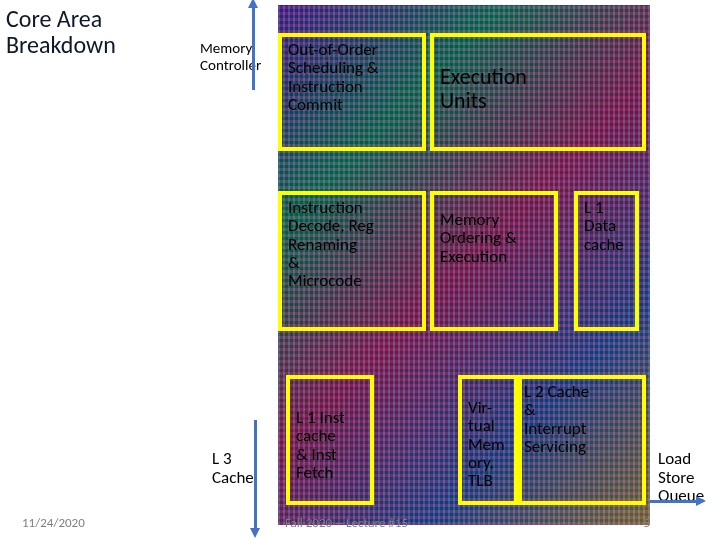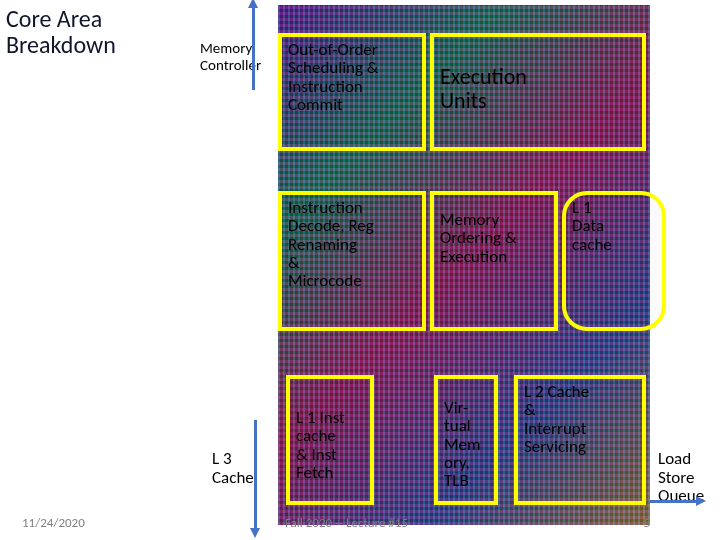--- a/index.html
+++ b/index.html
@@ -112,24 +112,24 @@
     color: #000;
     font-size: 17px;
     line-height: 1.08;
     padding: 4px 6px;
     background: rgba(0,0,0,0.02);
   }
   .b-ooo   { left: 0;   top: 28px;  width: 148px; height: 118px; }
   .b-exec  { left: 152px; top: 28px;  width: 216px; height: 118px; font-size: 22px; padding-top: 28px; }
   .b-dec   { left: 0;   top: 186px; width: 148px; height: 140px; }
   .b-mem   { left: 152px; top: 186px; width: 128px; height: 140px; padding-top: 16px; }
-  .b-l1d   { left: 284px; top: 186px; width: 104px;  height: 140px; border-radius: 25px; }
+  .b-l1d   { left: 296px; top: 186px; width: 65px;  height: 140px; }
   .b-l1i   { left: 0;   top: 370px; width: 88px;  height: 130px; padding-top: 30px; margin-left: 8px;}
   .b-bp    { left: 92px; top: 370px; width: 72px;  height: 130px; padding-top: 30px;}
-  .b-vm    { left: 156px; top: 370px; width: 64px;  height: 130px; padding-top: 20px;}
+  .b-vm    { left: 180px; top: 370px; width: 64px;  height: 130px; padding-top: 20px;}
   .b-l2    { left: 236px; top: 370px; width: 132px; height: 130px; }
 </style>
 </head>
 <body>
 
 <div class="title">Core Area<br>Breakdown</div>
 
 <div class="mem-ctrl-label">Memory<br>Controller</div>
 <div class="l3-label">L 3<br>Cache</div>
 <div class="lsq-label">Load<br>Store<br>Queue</div>

